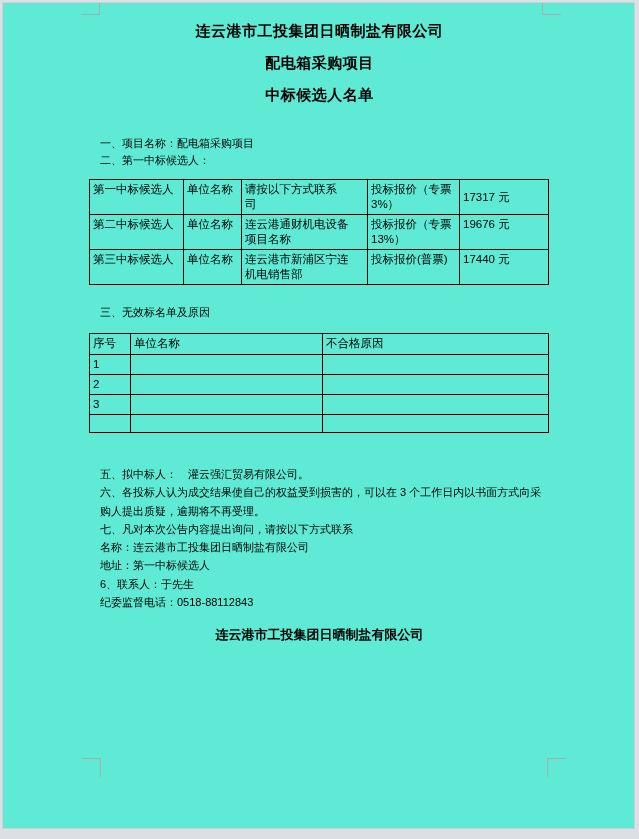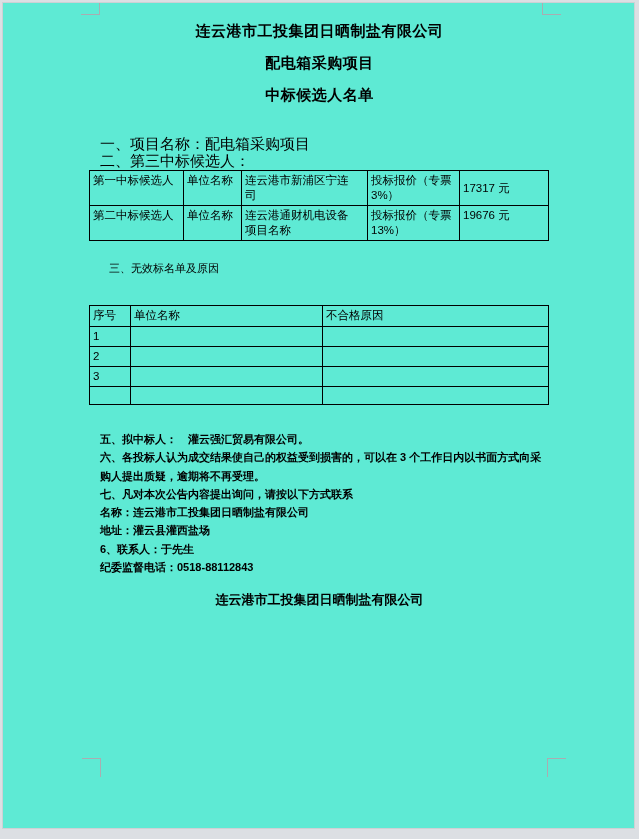--- a/index.html
+++ b/index.html
@@ -19,37 +19,37 @@
   .crop-tr{left:539px;top:0;width:18px;height:11px;border-left:1px solid #a9adb1;border-bottom:1px solid #a9adb1;}
   .crop-bl{left:79px;top:755px;width:18px;height:18px;border-right:1px solid #a9adb1;border-top:1px solid #a9adb1;}
   .crop-br{left:544px;top:755px;width:18px;height:18px;border-left:1px solid #a9adb1;border-top:1px solid #a9adb1;}
 
   .content{position:absolute;left:86px;top:0;width:461px;}
 
   .titles{padding-top:18px;text-align:center;}
   .title-line{font-size:15px;font-weight:bold;line-height:20px;margin:0 0 12px 0;letter-spacing:0.5px;}
 
   .sec-block{margin-top:30px;}
-  .sec-line{margin:0 0 0 11px;font-size:15px;line-height:17px;white-space:pre;}
-  .sec-line-3{margin:19px 0 0 20px;font-size:11px;line-height:17px;white-space:pre;}
+  .sec-line{margin:0 0 0 11px;font-size:11px;line-height:17px;white-space:pre;}
+  .sec-line-3{margin:19px 0 0 11px;font-size:11px;line-height:17px;white-space:pre;}
 
   table{border-collapse:collapse;table-layout:fixed;width:459px;}
-  .t1{margin-top:1px;}
-  .t2{margin-top:28px;}
+  .t1{margin-top:10px;}
+  .t2{margin-top:12px;}
   td,th{
     border:1px solid #000;font-size:11.5px;font-weight:normal;line-height:15px;
     padding:2px 3px;vertical-align:top;text-align:left;white-space:pre;overflow:hidden;
   }
   .t1 .r1{height:32px;}
   .t1 .r2,.t1 .r3{height:34px;}
   .t2 .hr{height:21px;}
   .t2 .dr{height:18px;}
   .v-mid{vertical-align:middle;}
 
-  .paras{margin:25px 0 0 11px;font-weight:bold;}
+  .paras{margin:32px 0 0 11px;}
   .paras p{margin:0;font-size:11px;line-height:18.3px;white-space:pre;}
 
   .footer{margin-top:14px;text-align:center;}
   .footer div{font-size:13px;font-weight:bold;line-height:19px;}
 </style>
 </head>
 <body>
 
 <div class="page">
 
@@ -61,49 +61,57 @@
   <div class="content">
 
     <div class="titles">
       <div class="title-line">连云港市工投集团日晒制盐有限公司</div>
       <div class="title-line">配电箱采购项目</div>
       <div class="title-line">中标候选人名单</div>
     </div>
 
     <div class="sec-block">
       <p class="sec-line">一、项目名称：配电箱采购项目</p>
-      <p class="sec-line">二、第三中标候选人：</p>
+      <p class="sec-line">二、第一中标候选人：</p>
     </div>
 
     <table class="t1">
       <colgroup>
         <col style="width:94px">
           <col style="width:58px">
           <col style="width:126px">
           <col style="width:92px">
           <col style="width:89px">
       </colgroup>
       <tbody>
           <tr class="r1">
         <td>第一中标候选人</td>
         <td>单位名称</td>
-        <td>连云港市新浦区宁连
+        <td>请按以下方式联系
 司</td>
         <td>投标报价（专票
 3%）</td>
         <td class="v-mid">17317 元</td>
       </tr>
       <tr class="r2">
         <td>第二中标候选人</td>
         <td>单位名称</td>
         <td>连云港通财机电设备
 项目名称</td>
         <td>投标报价（专票
 13%）</td>
         <td>19676 元</td>
+      </tr>
+      <tr class="r3">
+        <td>第三中标候选人</td>
+        <td>单位名称</td>
+        <td>连云港市新浦区宁连
+机电销售部</td>
+        <td>投标报价(普票)</td>
+        <td>17440 元</td>
       </tr>
     </tbody>
       </table>
 
     <p class="sec-line-3">三、无效标名单及原因</p>
 
     <table class="t2">
       <colgroup>
         <col style="width:41px">
           <col style="width:192px">
@@ -137,21 +145,21 @@
       </tr>
     </tbody>
       </table>
 
     <div class="paras">
       <p>五、拟中标人：　灌云强汇贸易有限公司。</p>
       <p>六、各投标人认为成交结果使自己的权益受到损害的，可以在 3 个工作日内以书面方式向采
 购人提出质疑，逾期将不再受理。</p>
       <p>七、凡对本次公告内容提出询问，请按以下方式联系</p>
       <p>名称：连云港市工投集团日晒制盐有限公司</p>
-      <p>地址：灌云县灌西盐场</p>
+      <p>地址：第一中标候选人</p>
       <p>6、联系人：于先生</p>
       <p>纪委监督电话：0518-88112843</p>
     </div>
 
     <div class="footer">
       <div>连云港市工投集团日晒制盐有限公司</div>
     </div>
 
   </div>
 </div>

